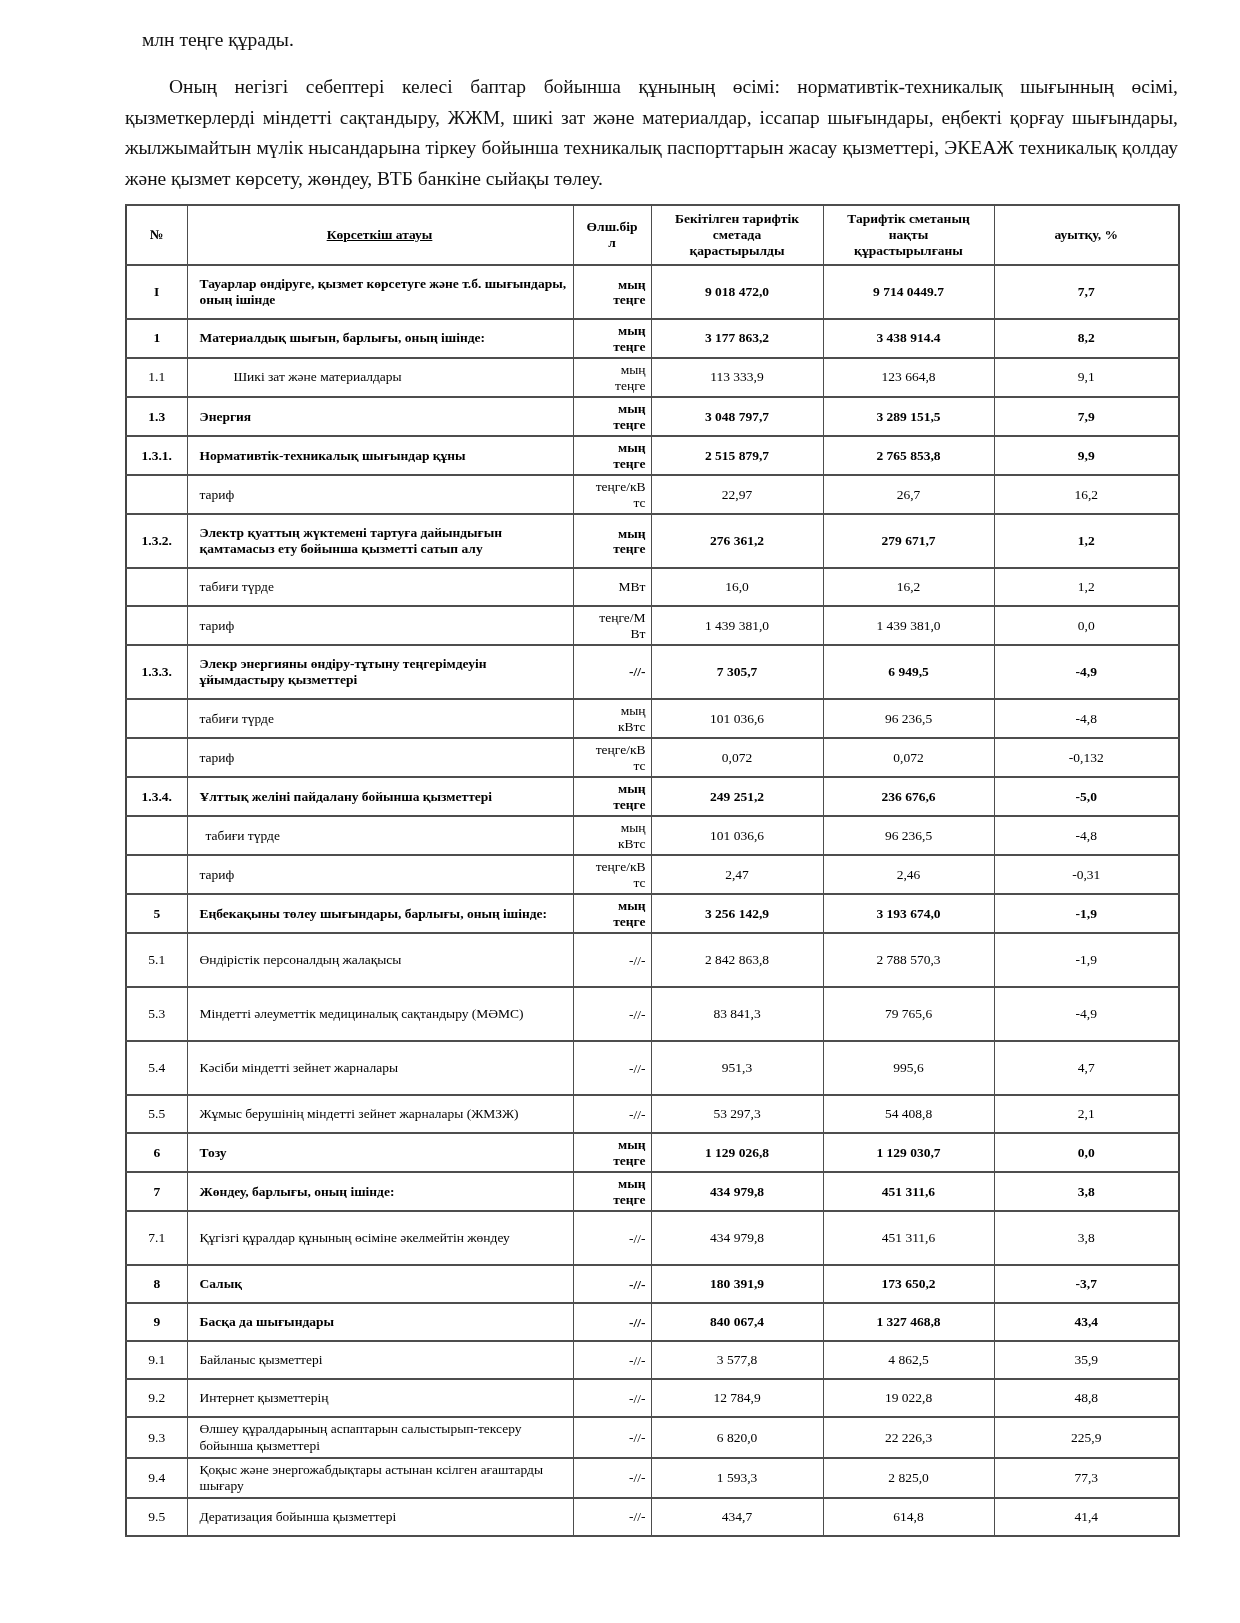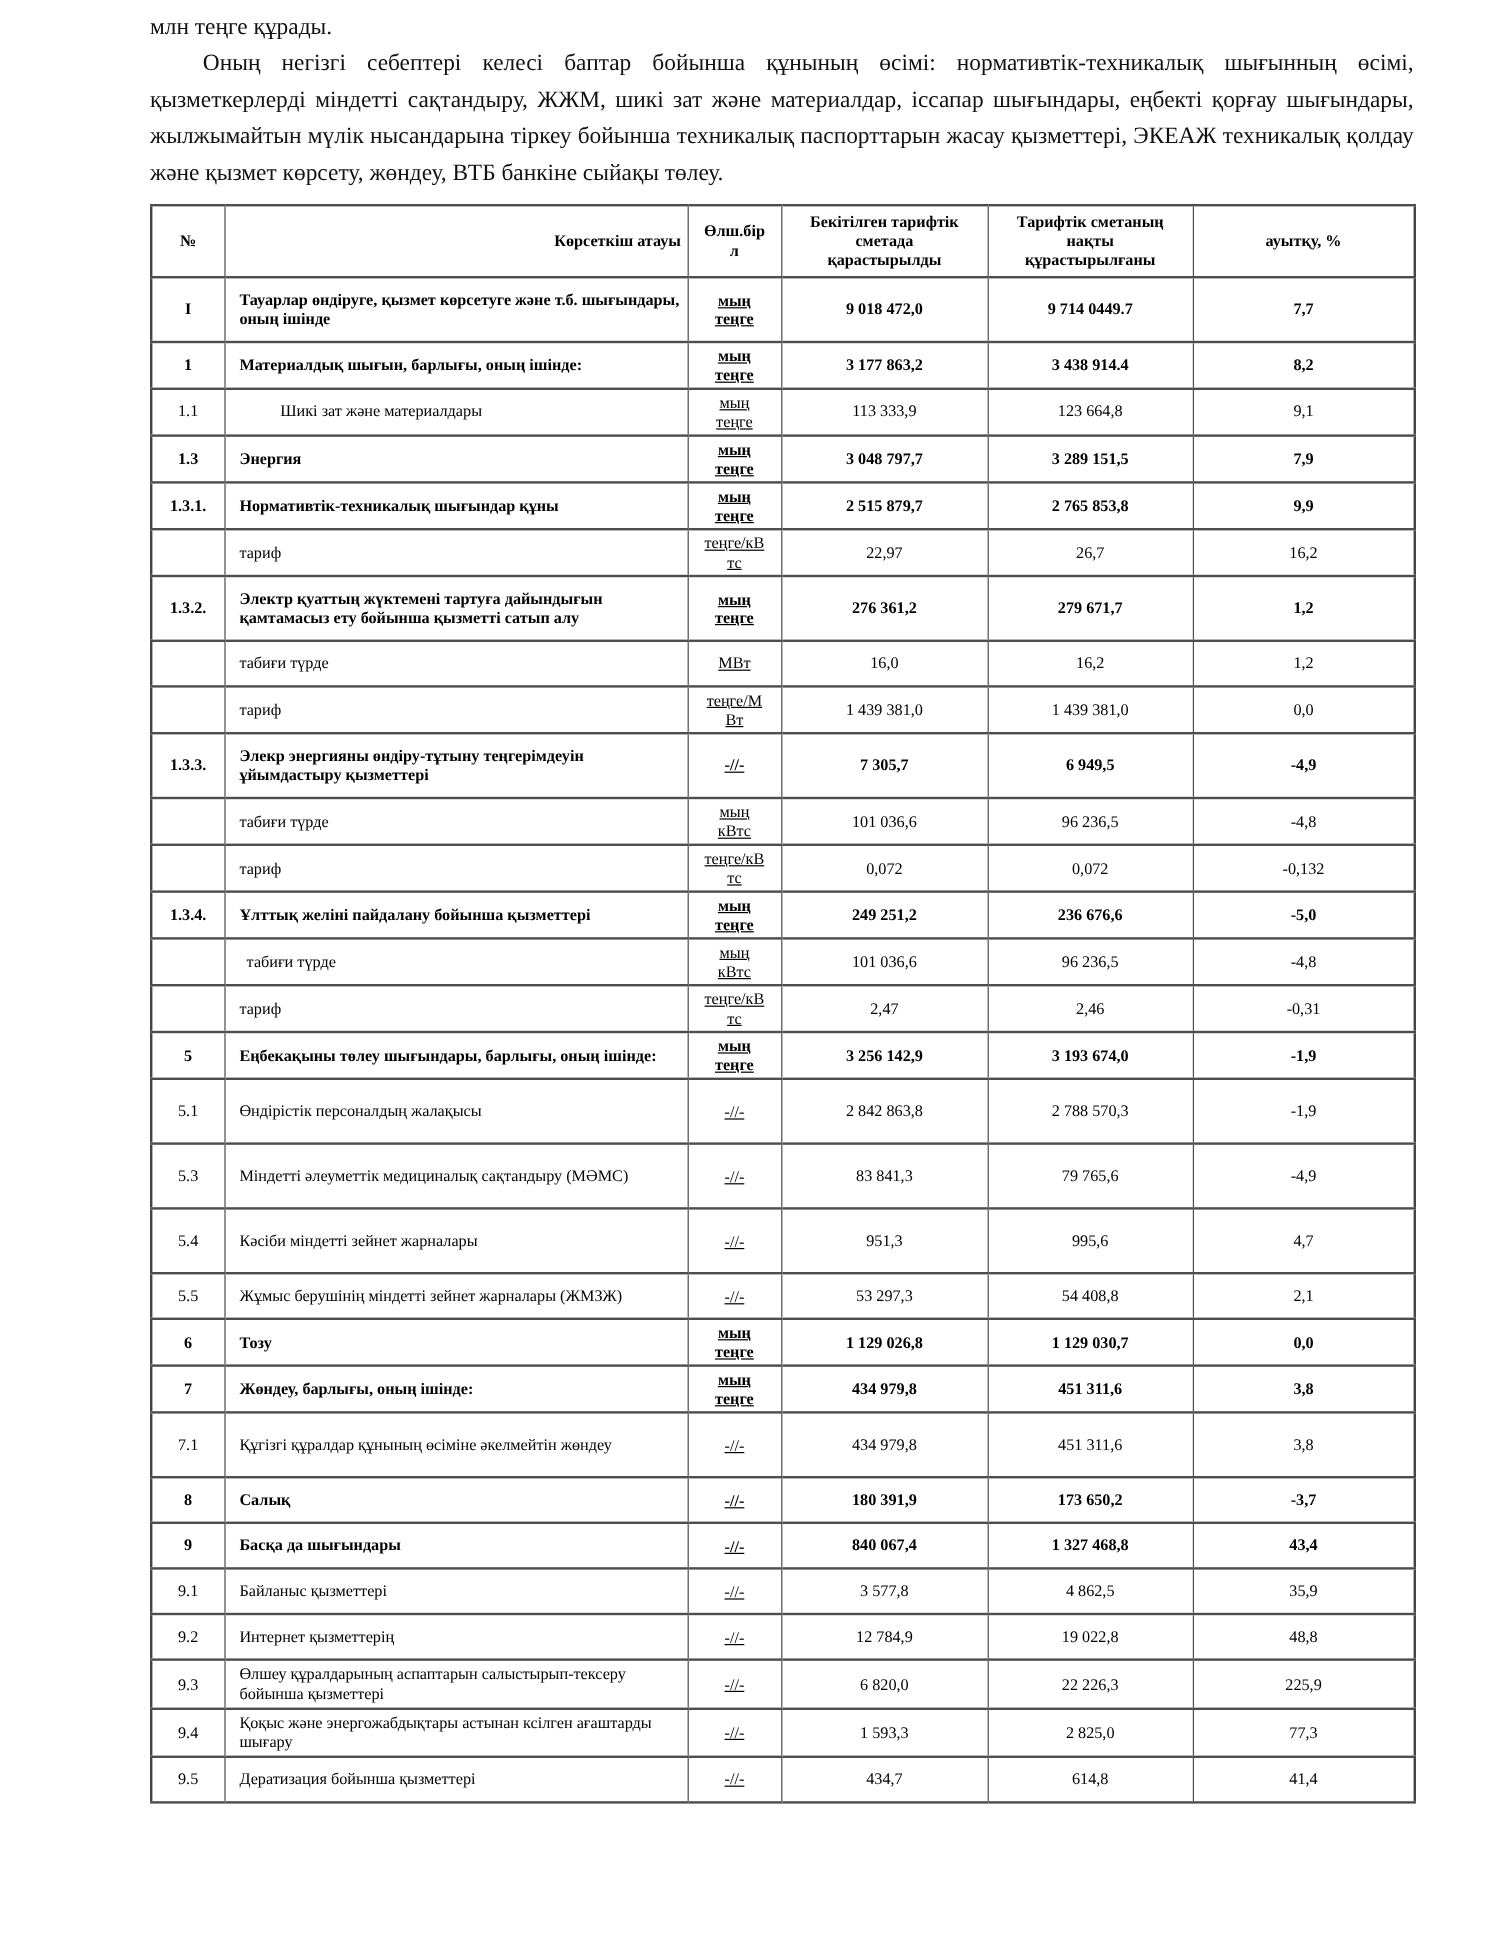--- a/index.html
+++ b/index.html
@@ -5,21 +5,21 @@
   html, body { margin: 0; padding: 0; background: #ffffff; }
   body {
     width: 1240px;
     font-family: "Liberation Serif", "DejaVu Serif", serif;
     color: #111;
   }
   .page { padding: 8px 62px 10px 125px; }
 
   
   .intro { font-size: 19.5px; line-height: 1.56; text-align: justify; }
-  .intro .first-line { text-indent: 0; margin: 0; }
+  .intro .first-line { text-indent: 0; margin: 17px; }
   .intro .para { text-indent: 44px; margin: 0; }
 
   
   table.cost-table {
     border-collapse: collapse;
     table-layout: fixed;
     width: 1053px;
     margin-top: 10px;
     font-size: 13.5px;
     color: #000;
@@ -34,24 +34,24 @@
     height: 30px;
     overflow: hidden;
   }
   .cost-table { border: 2px solid #444; }
   .cost-table th {
     font-weight: bold;
     text-align: center;
     white-space: pre-line;
     height: 52px;
   }
-  .cost-table th.h-name { text-align: right; padding-left: 4px; }
+  .cost-table th.h-name { text-align: center; padding-left: 4px; text-decoration: underline; }
   td[data-field="num"]       { text-align: center; }
   td[data-field="name"]      { text-align: left; padding-left: 12px; }
-  td[data-field="unit"]      { text-align: center; white-space: pre-line; line-height: 1.15; text-decoration: underline; }
+  td[data-field="unit"]      { text-align: right; white-space: pre-line; line-height: 1.15; }
   td[data-field="approved"],
   td[data-field="actual"],
   td[data-field="deviation"] { text-align: center; }
   tr.bold td { font-weight: bold; }
   tr.indent-1 td[data-field="name"] { padding-left: 46px; }
   tr.indent-2 td[data-field="name"] { padding-left: 18px; }
   tr.tall td { height: 46px; }
 </style>
 </head>
 <body>

